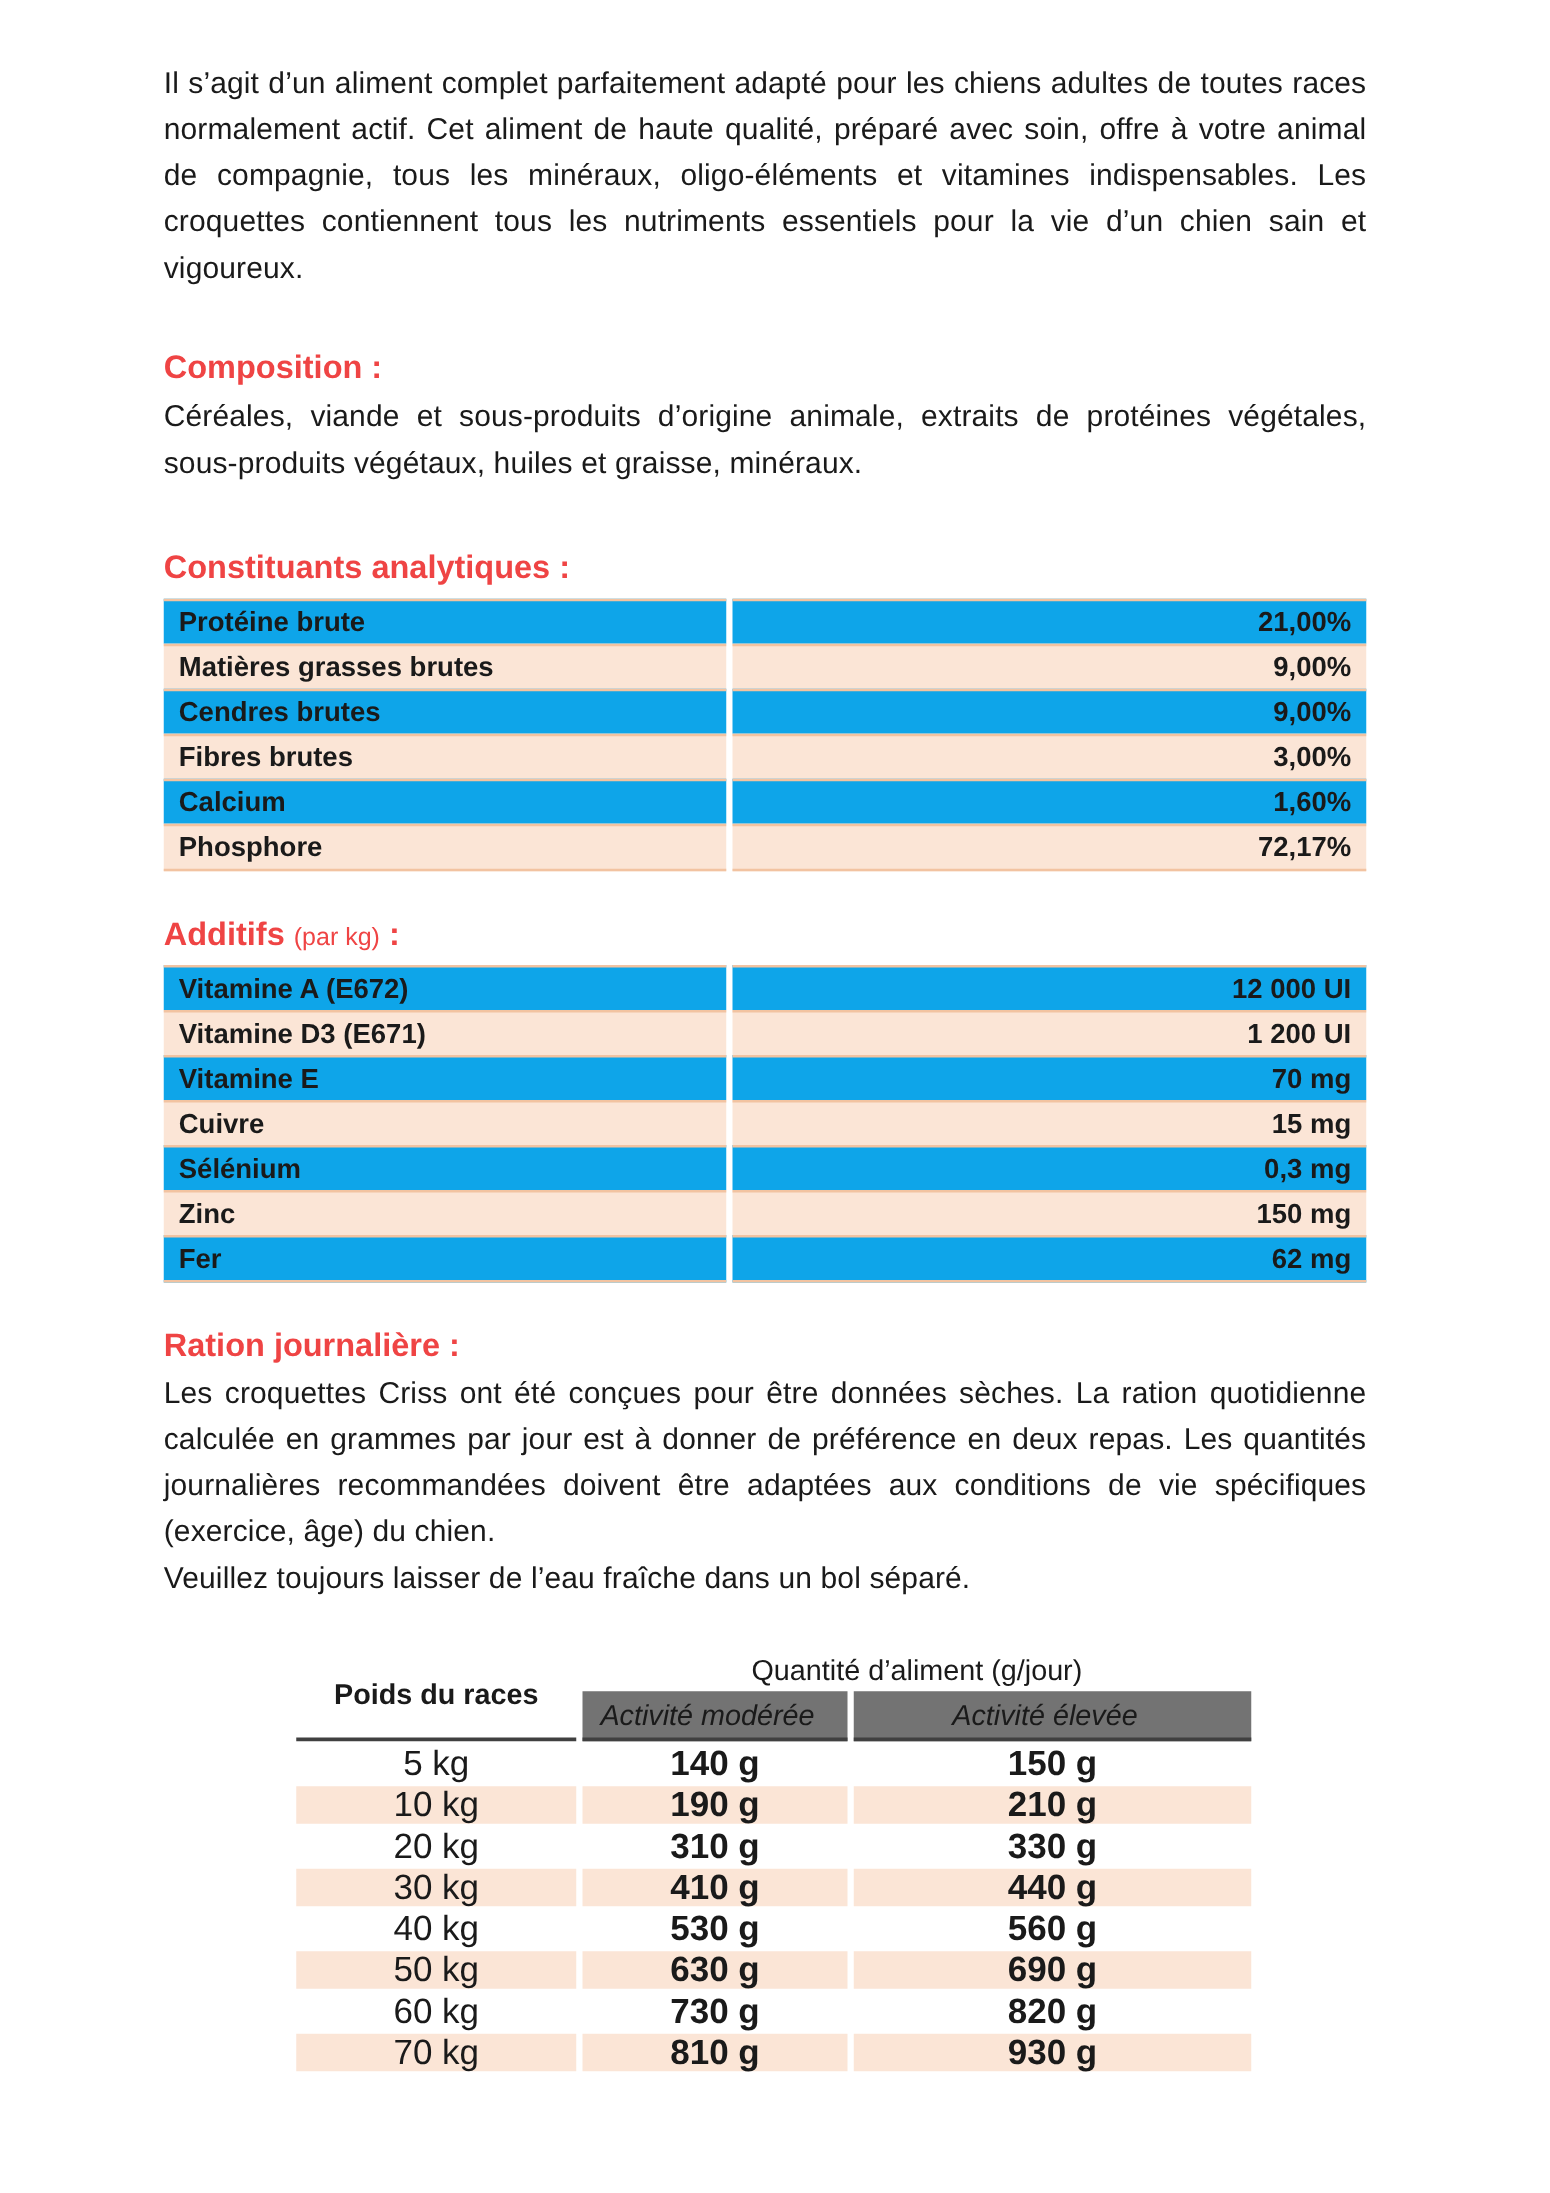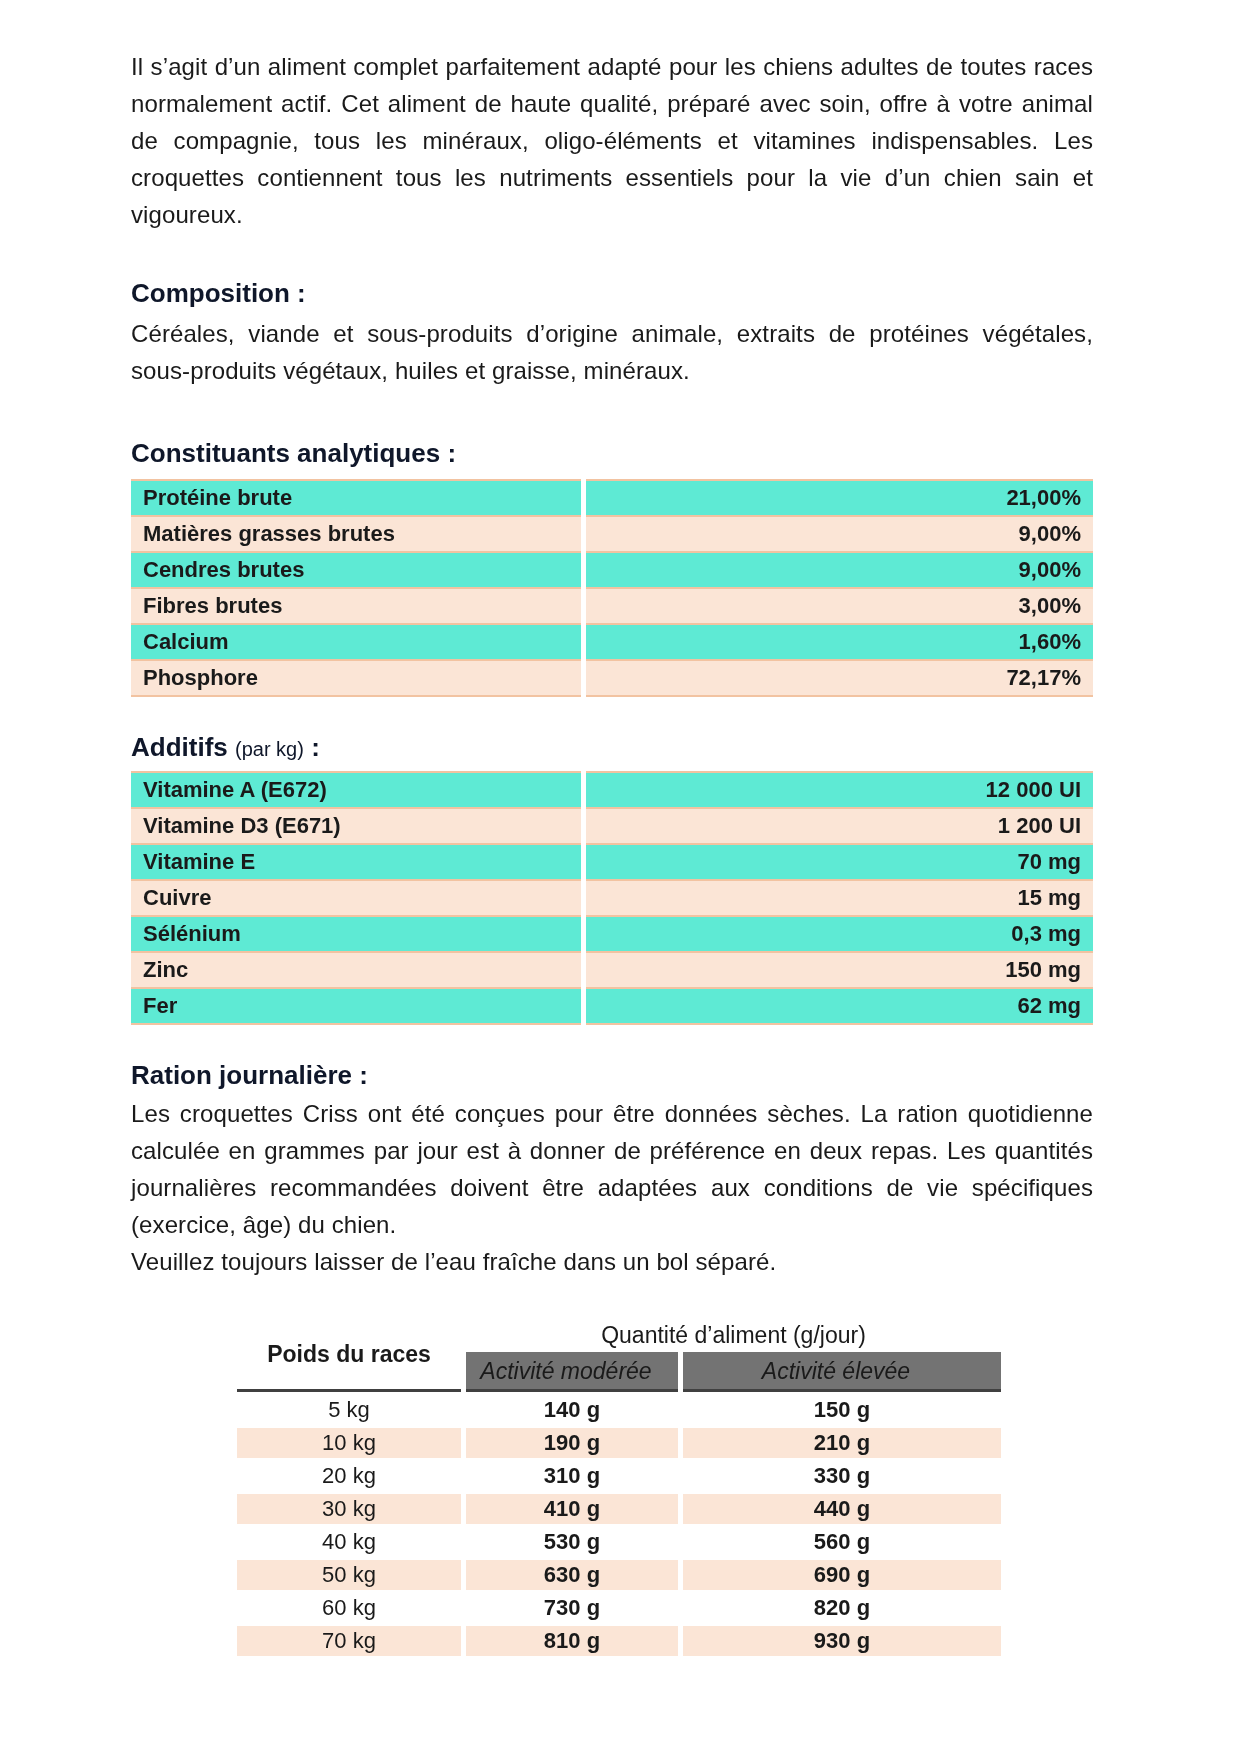--- a/index.html
+++ b/index.html
@@ -8,36 +8,36 @@
     background:#ffffff; color:#1a1a1a;
     font-family:"Liberation Sans", sans-serif;
     padding:48px 147px 0 131px; position:relative;
   }
   .para {
     font-size:24px; line-height:37px; margin:0;
     text-align:justify; letter-spacing:0.1px;
   }
   .para.nojust { text-align:left; }
   h2 {
-    font-size:26px; line-height:32px; font-weight:700; color:#0f172a;
+    font-size:26px; line-height:32px; font-weight:700; color:#ef4444;
   }
   .h-comp   { margin:44px 0 6px 0; }
   .h-anal   { margin:48px 0 10px 0; }
   .h-add    { margin:34px 0 6px 0; }
   .h-ration { margin:34px 0 4px 0; }
   .h-note { font-size:20px; font-weight:400; }
 
   
   .data-table {
     width:calc(100% + 10px); margin:0 -5px;
     border-collapse:separate; border-spacing:5px 0; table-layout:fixed;
   }
   .data-table td {
     font-weight:700; font-size:22px; line-height:28px;
-    padding:3px 12px; border-top:2px solid #f2c3a1; background:#5eead4;
+    padding:3px 12px; border-top:2px solid #f2c3a1; background:#0ea5e9;
   }
   .data-table tr:last-child td { border-bottom:2px solid #f2c3a1; }
   .data-table tr:nth-child(even) td { background:#fbe5d6; }
   .data-table .lbl { text-align:left; }
   .data-table .val { text-align:right; }
   .c-lbl { width:47%; } .c-val { width:53%; }
 
   
   .ration-table {
     margin:36px 0 0 101px;
@@ -45,21 +45,21 @@
   }
   .rc1 { width:224px; } .rc2 { width:212px; } .rc3 { width:318px; }
   .ration-table th { font-size:23px; line-height:28px; text-align:center; }
   .grouph { font-weight:400; padding:2px 0 0 0; }
   .col1h  { font-weight:700; vertical-align:middle; border-bottom:3px solid #404040; }
   .subh   {
     background:#737373; font-style:italic; font-weight:400;
     padding:5px 12px 4px 0; border-bottom:3px solid #404040;
   }
   .ration-table td {
-    font-size:22px; line-height:26px; text-align:center; padding:2px 0;
+    font-size:28px; line-height:26px; text-align:center; padding:2px 0;
     background:#ffffff;
   }
   .ration-table tbody tr:nth-child(even) td { background:#fbe5d6; }
   .ration-table td.m, .ration-table td.hi { font-weight:700; }
 </style>
 </head>
 <body>
 
 <div class="page">
 

